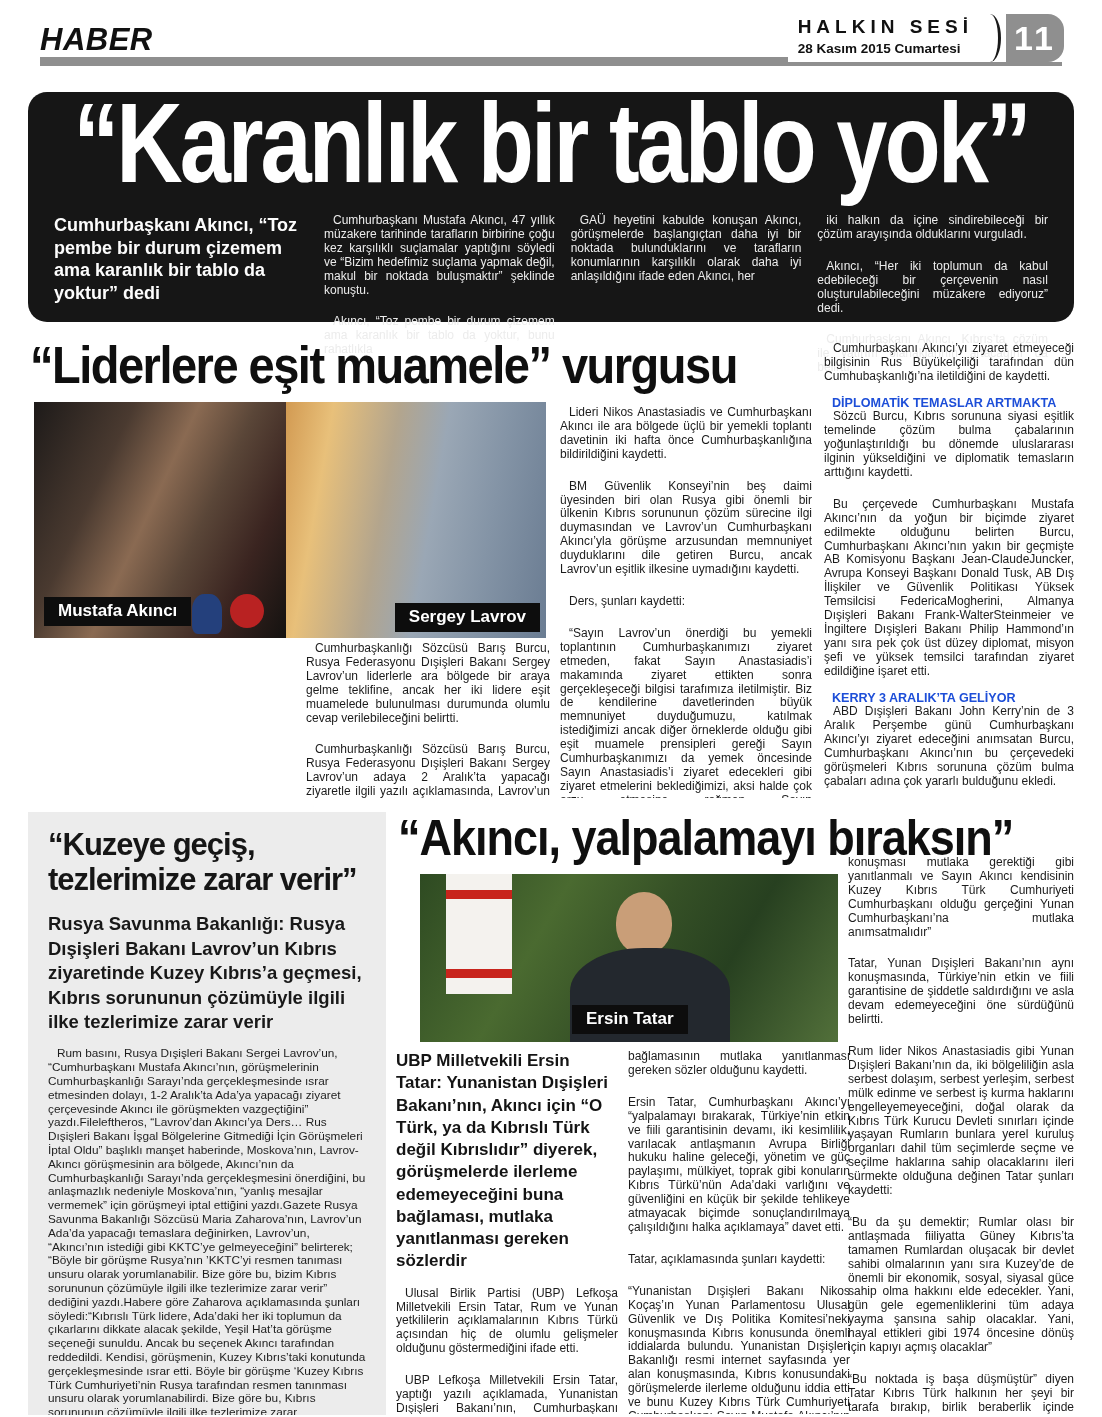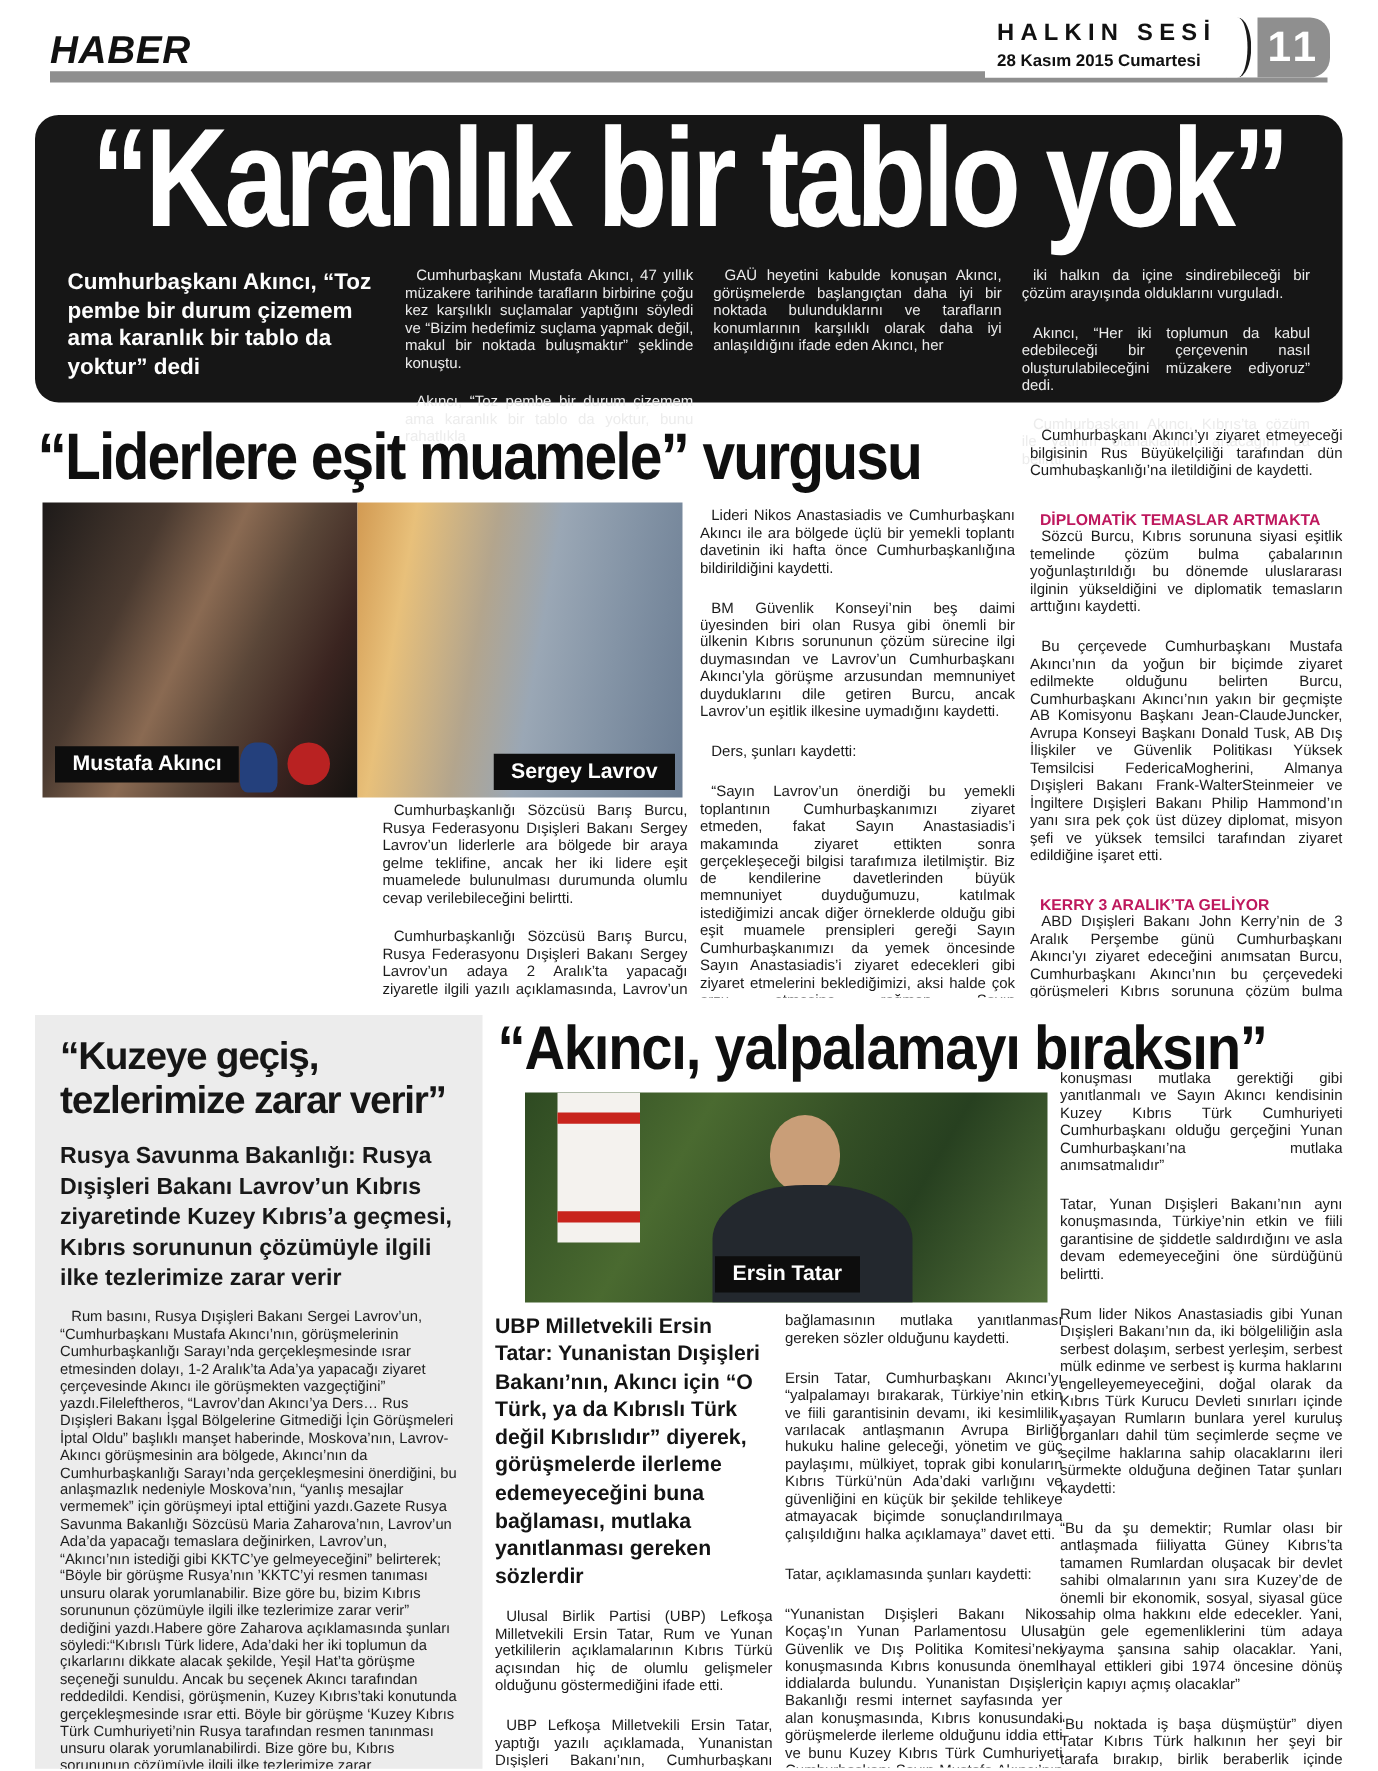--- a/index.html
+++ b/index.html
@@ -36,21 +36,21 @@
   .mic-red { width:34px; height:34px; right:22px; bottom:10px; background:#b92222; }
   .mic-blue { width:30px; height:40px; right:64px; bottom:4px; background:#24407c; border-radius:40% 40% 20% 20%; }
   .caption { position:absolute; background:#0d0d0d; color:#fff; font-weight:700; font-size:17px; padding:4px 14px 5px; white-space:nowrap; }
   .cap-akinci { left:10px; bottom:12px; }
   .cap-lavrov { right:6px; bottom:6px; }
   .art2-standfirst { position:absolute; left:6px; top:318px; width:262px; font-weight:700; font-size:16px; line-height:1.33; color:#141414; }
   .art2-col { font-size:12px; line-height:1.16; text-align:justify; color:#1b1b1b; overflow:hidden; }
   .art2-col2 { position:absolute; left:278px; top:312px; width:244px; height:156px; }
   .art2-col3 { position:absolute; left:532px; top:76px; width:252px; height:392px; }
   .art2-col4 { position:absolute; left:796px; top:12px; width:250px; height:456px; }
-  .subhead { font-weight:800; font-size:12.6px; margin-top:25px; text-indent:8px; color:#be185d; }
+  .subhead { font-weight:800; font-size:12.6px; margin-top:12px; text-indent:8px; color:#1d4ed8; }
   
   .bottom { position:absolute; left:28px; top:808px; width:1046px; height:609px; }
   .graybox { position:absolute; left:0; top:4px; width:358px; height:603px; background:#ececec; padding:16px 20px; overflow:hidden; }
   .gb-headline { font-size:31px; font-weight:800; line-height:1.12; letter-spacing:-1px; color:#161616; }
   .gb-standfirst { margin-top:15px; font-size:18.5px; font-weight:700; line-height:1.32; color:#181818; }
   .gb-body { margin-top:13px; font-size:11.8px; line-height:1.17; color:#1d1d1d; }
   .art4 { position:absolute; left:368px; top:0; width:678px; height:609px; }
   .art4-headline { position:absolute; left:2px; top:2px; font-size:45px; font-weight:800; letter-spacing:-1px; white-space:nowrap; transform:scale(1,1.1); transform-origin:left top; color:#0f0f0f; }
   .photo-tatar { position:absolute; left:24px; top:66px; width:418px; height:168px; overflow:hidden; background:linear-gradient(120deg,#2e4a22 0%,#4a6a30 30%,#355026 52%,#274020 70%,#52703a 100%); }
   .flag { position:absolute; left:26px; top:0; width:66px; height:120px; background:#f4f2ee; }

